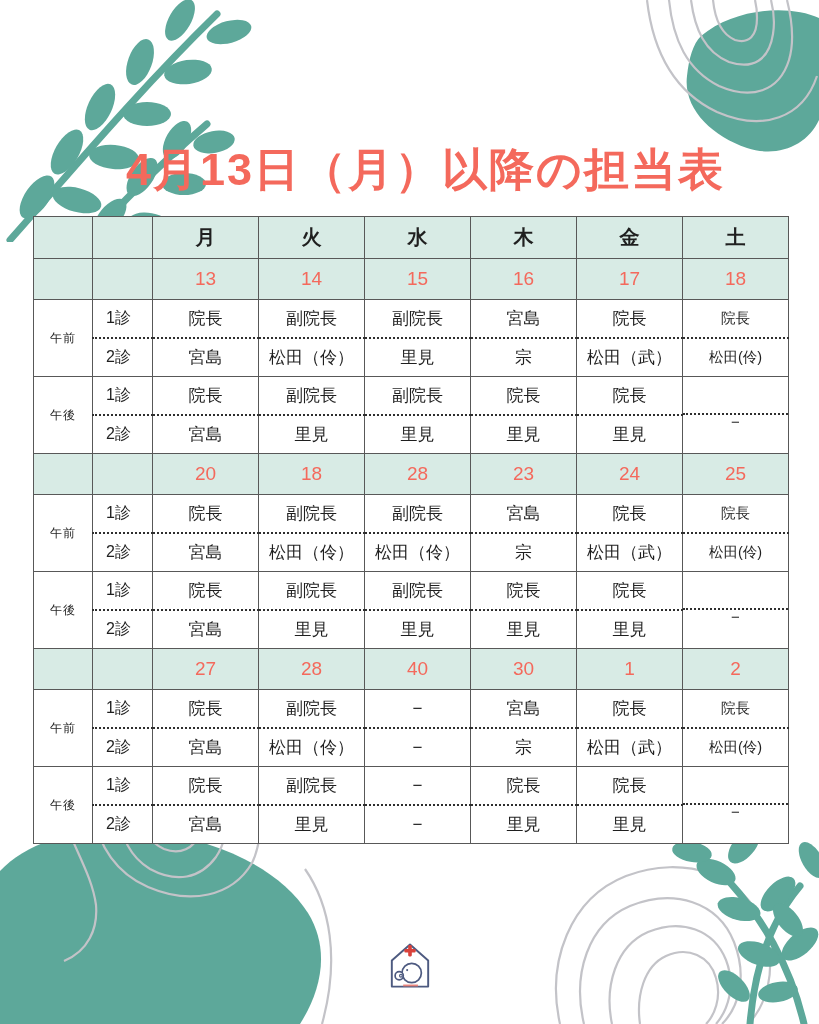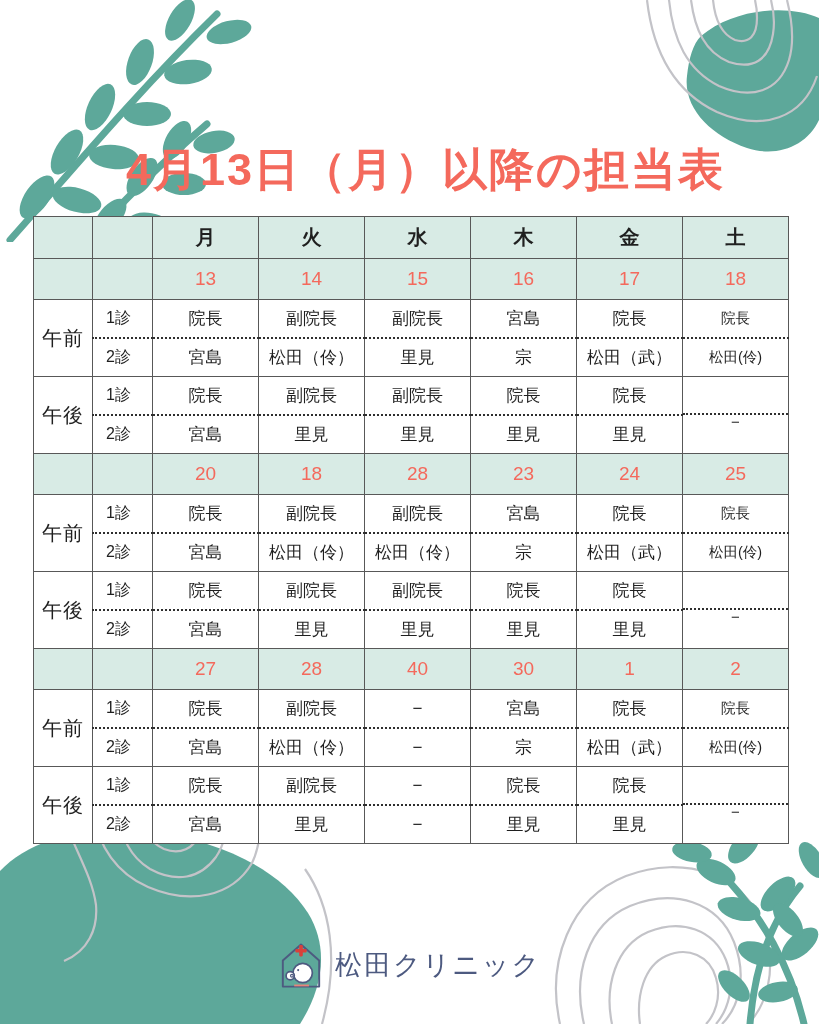--- a/index.html
+++ b/index.html
@@ -28,21 +28,21 @@
   }
 
   .table-wrap{position:absolute;left:33px;top:216px;}
   table{border-collapse:collapse;table-layout:fixed;background:#fff;}
   col.c1{width:59px;} col.c2{width:60px;} col.cd{width:106px;}
   td{border:1px solid var(--bdr);text-align:center;vertical-align:middle;padding:0;font-size:17px;color:var(--ink);}
   tr.hdr td{height:41px;background:var(--mint);font-size:20px;font-weight:600;}
   tr.dates td{height:40px;background:var(--mint);margin-top:40px;}
   tr.dates td.date{color:var(--coral);font-size:19px;}
   tr.slot td{height:37px;}
-  td.sess{font-size:20px;letter-spacing:1px;}
+  td.sess{font-size:12px;letter-spacing:1px;}
   td.slotlbl{font-size:16px;text-align:left;padding-left:13px;}
   td.dot{border-bottom:2px dotted #2e2e2e;}
   tr.am td.sm{font-size:14.5px;}
   td.mergedcell{position:relative;}
   td.mergedcell::after{content:"";position:absolute;left:0;right:0;top:calc(50% - 2px);border-top:2px dotted #2e2e2e;}
   td.mergedcell .dash{position:relative;top:7px;font-size:15px;}
 
   .logo-row{
     position:absolute;top:940px;left:0;width:100%;
     display:flex;justify-content:center;align-items:center;gap:11px;
@@ -300,14 +300,13 @@
     <g fill="#d9413a">
       <rect x="18.4" y="4.5" width="3.2" height="10" rx="1"></rect>
       <rect x="15" y="7.9" width="10" height="3.2" rx="1"></rect>
     </g>
     <circle cx="21.5" cy="29" r="8.5" fill="#fff" stroke="#4d5a80" stroke-width="1.5"></circle>
     <circle cx="10.5" cy="31.5" r="3.6" fill="#fff" stroke="#4d5a80" stroke-width="1.5"></circle>
     <circle cx="12" cy="31.5" r="1.2" fill="none" stroke="#4d5a80" stroke-width="1"></circle>
     <circle cx="17.5" cy="26.5" r="0.9" fill="#4d5a80"></circle>
     <rect x="14" y="39.2" width="13" height="1.6" fill="#e8837a"></rect>
   </svg>
-  <span class="clinic-name">松田クリニック</span>
 </div>
 
 </body></html>

